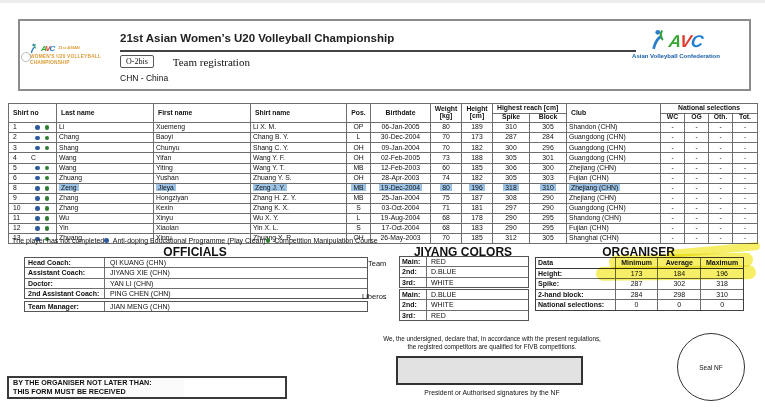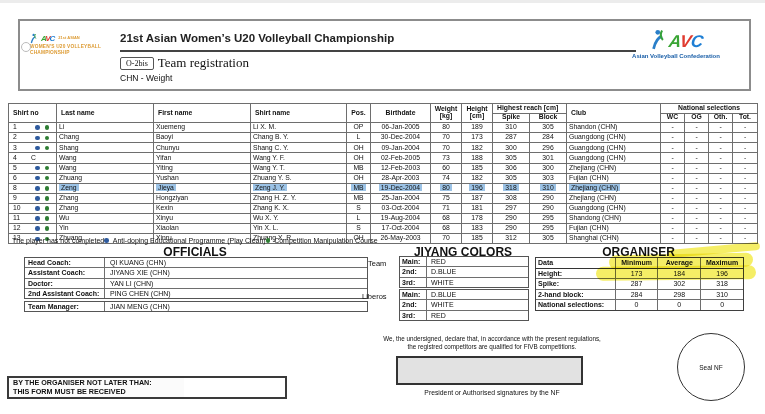--- a/index.html
+++ b/index.html
@@ -1,31 +1,31 @@
 <!DOCTYPE html>
 <html style="--sel: #9cc3e6; --hl: #f2e72b; --dotb: #2f5b9e; --dotg: #2e7d33; --orange: #dd9b33; --avc-a: #3aa535; --avc-v: #e03a2f; --avc-c: #1f7fd4; --capblue: #1a5fa8;"><head>
 <meta charset="utf-8">
 <style>
   html,body{margin:0;padding:0;background:#fff;}
   body{width:765px;height:414px;position:relative;font-family:"Liberation Sans",sans-serif;color:#111;overflow:hidden;}
   .abs{position:absolute;}
   .topstrip{left:0;top:0;width:765px;height:3px;background:#ececec;}
   
   .hdr{left:18px;top:19px;width:729px;height:68px;border:2px solid #8c8c8c;background:#fff;}
-  .logo-left{left:10px;top:12px;width:100px;font-weight:bold;line-height:1.15;}
+  .logo-left{left:10px;top:22px;width:100px;font-weight:bold;line-height:1.15;}
   .logo-left .row1{display:flex;align-items:center;gap:2px;}
   .logo-left .avc-s{font-style:italic;font-size:8px;letter-spacing:-1px;}
   .logo-left .l1{font-size:4px;color:var(--orange);margin-left:2px;}
   .logo-left .l2,.logo-left .l3{font-size:4.8px;color:var(--orange);letter-spacing:.2px;}
   .emb{position:absolute;left:-9px;top:9px;width:8px;height:8px;border:1px solid #bbb;border-radius:50%;}
   .title{left:100px;top:11px;font-size:11.5px;font-weight:bold;color:#222;white-space:nowrap;}
   .rule{left:100px;top:29px;width:516px;height:1.5px;background:#444;}
   .badgerow{left:100px;top:34px;display:flex;align-items:center;font-family:Liberation Serif, serif;}
   .badge{border:1.5px solid #555;border-radius:2px;padding:1px 5px;font-size:8px;}
-  .formname{margin-left:4px;font-size:13px;}
+  .formname{margin-left:19px;font-size:11px;}
   .teamname{left:100px;top:52px;font-size:8.5px;}
   .logo-right{right:18px;top:8px;width:110px;text-align:center;}
   .logo-right .mark{display:flex;align-items:flex-end;justify-content:center;gap:1px;}
   .avc-l{font-style:italic;font-weight:bold;font-size:17px;letter-spacing:-2px;transform:skewX(-8deg);display:inline-block;line-height:1;}
   .a-g{color:var(--avc-a);} .a-r{color:var(--avc-v);} .a-b{color:var(--avc-c);}
   .avc-cap{font-size:6px;font-weight:bold;color:var(--capblue);margin-top:3px;white-space:nowrap;}
   
   table.roster{position:absolute;left:8px;top:103px;width:749px;border-collapse:collapse;table-layout:fixed;font-size:6.8px;border:1.5px solid #3f3f3f;}
   .roster th,.roster td{border:1px solid #6e6e6e;padding:0 2px;white-space:nowrap;overflow:hidden;line-height:1;}
   .roster thead th{font-weight:bold;height:8.6px;text-align:center;}
@@ -105,21 +105,21 @@
     <div class="l2">WOMEN'S U20 VOLLEYBALL</div>
     <div class="l3">CHAMPIONSHIP</div>
   </div>
 
   <div class="abs title">21st Asian Women’s U20 Volleyball Championship</div>
   <div class="abs rule"></div>
   <div class="abs badgerow">
     <span class="badge">O-2bis</span>
     <span class="formname">Team registration</span>
   </div>
-  <div class="abs teamname">CHN - Weight</div>
+  <div class="abs teamname">CHN - China</div>
 
   <div class="abs logo-right">
     <div class="mark">
       <svg width="17" height="21" viewBox="0 0 20 24">
           <circle cx="8" cy="3.5" r="2.8" fill="#2a7fc9"></circle>
           <path d="M3 23 C5 14 7.5 10 13 8" stroke="#2a7fc9" stroke-width="3.2" fill="none"></path>
           <path d="M13 1.5 C10.5 6 10.5 9 14 12.5" stroke="#35a13a" stroke-width="2.4" fill="none"></path>
         </svg>
       <span class="avc-l a-g">A</span>
       <span class="avc-l a-r">V</span>

